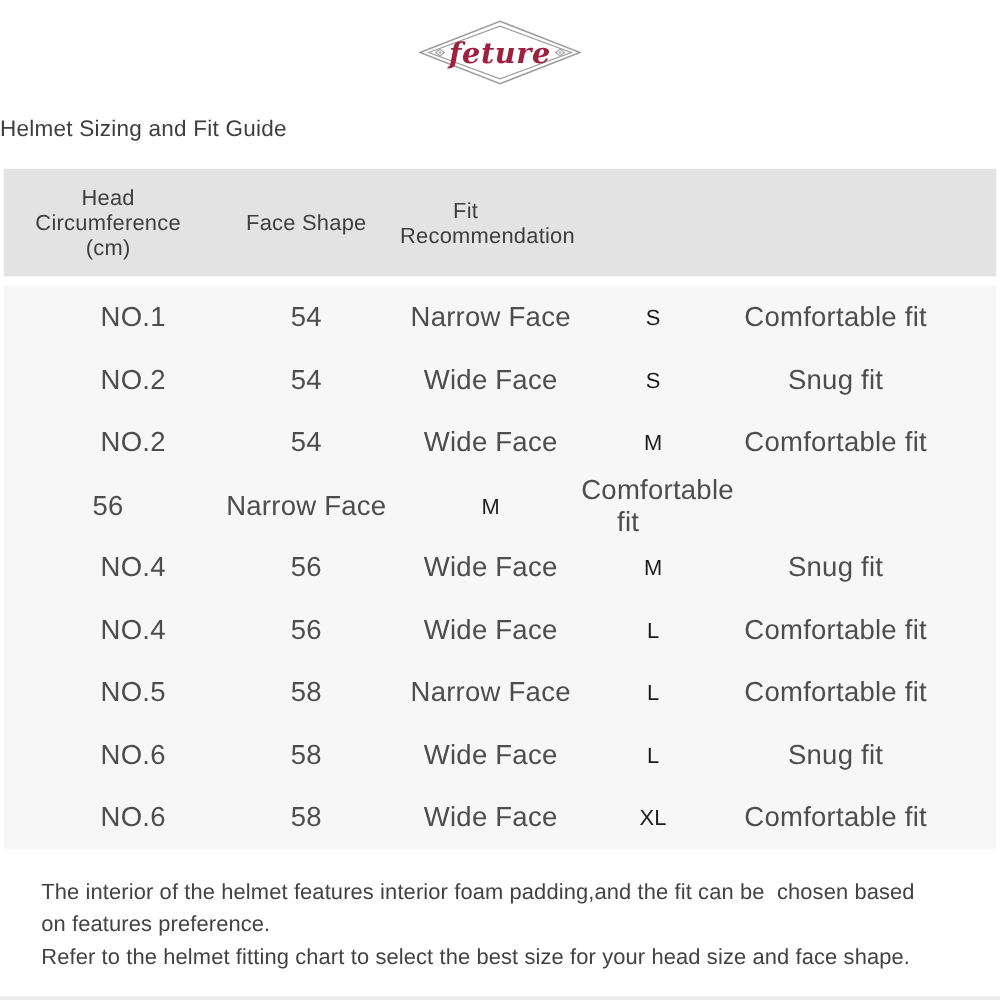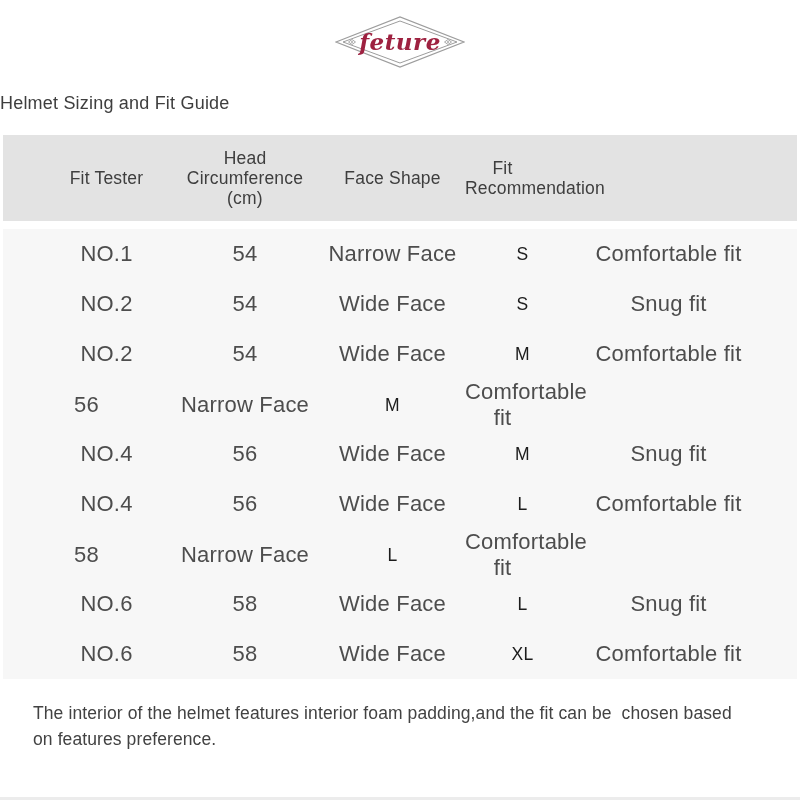--- a/index.html
+++ b/index.html
@@ -105,21 +105,20 @@
       <polygon points="109.5,26 113,23.5 116.5,26 113,28.5" fill="none" stroke="#9d9d9d" stroke-width="0.9"></polygon>
       <circle cx="113" cy="26" r="0.9" fill="#9d9d9d"></circle>
       <text class="logo-text" x="65" y="34" text-anchor="middle" font-size="23" fill="#9e2140">feture</text>
     </svg>
   </div>
 
   <div class="page-title">Helmet Sizing and Fit Guide</div>
 
   <div class="table-header-band">
     <div class="grid-row">
-      <div class="cell header-cell c0">Fit Tester</div>
       <div class="cell header-cell c1">Head Circumference (cm)</div>
       <div class="cell header-cell c2">Face Shape</div>
       <div class="cell header-cell c4">Fit Recommendation</div>
     </div>
   </div>
 
   <div class="table-body-band">
       <div class="grid-row body-row">
         <div class="cell c0">NO.1</div>
         <div class="cell c1">54</div>
@@ -155,20 +154,21 @@
         <div class="cell c4">Snug fit</div>
       </div>
       <div class="grid-row body-row">
         <div class="cell c0">NO.4</div>
         <div class="cell c1">56</div>
         <div class="cell c2">Wide Face</div>
         <div class="cell c3 size-cell">L</div>
         <div class="cell c4">Comfortable fit</div>
       </div>
       <div class="grid-row body-row">
+        <div class="cell c0">NO.5</div>
         <div class="cell c1">58</div>
         <div class="cell c2">Narrow Face</div>
         <div class="cell c3 size-cell">L</div>
         <div class="cell c4">Comfortable fit</div>
       </div>
       <div class="grid-row body-row">
         <div class="cell c0">NO.6</div>
         <div class="cell c1">58</div>
         <div class="cell c2">Wide Face</div>
         <div class="cell c3 size-cell">L</div>
@@ -179,16 +179,17 @@
         <div class="cell c1">58</div>
         <div class="cell c2">Wide Face</div>
         <div class="cell c3 size-cell">XL</div>
         <div class="cell c4">Comfortable fit</div>
       </div>
     </div>
 
   <div class="footer-note">
     <div class="footer-line">The interior of the helmet features interior foam padding,and the fit can be  chosen based</div>
     <div class="footer-line">on features preference.</div>
+    <div class="footer-line">Refer to the helmet fitting chart to select the best size for your head size and face shape.</div>
   </div>
 
   <div class="bottom-strip"></div>
 </div>
 
 </body></html>

